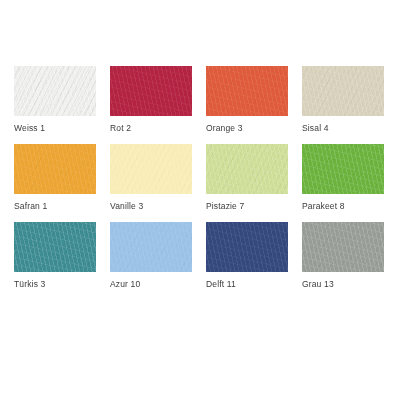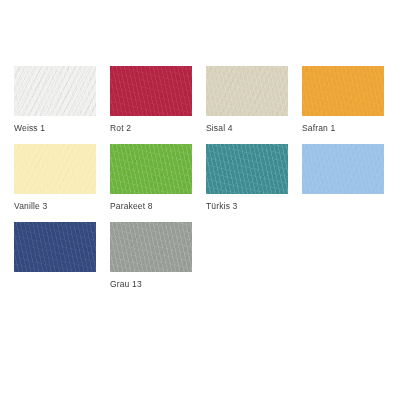--- a/index.html
+++ b/index.html
@@ -76,43 +76,53 @@
   <div class="swatch-grid">
       <div class="swatch-cell">
         <div class="swatch-chip textured" style="background-color: rgb(240, 240, 239);"></div>
         <span class="swatch-label">Weiss 1</span>
       </div>
       <div class="swatch-cell">
         <div class="swatch-chip textured texture-faint" style="background-color: rgb(181, 35, 67);"></div>
         <span class="swatch-label">Rot 2</span>
       </div>
       <div class="swatch-cell">
+        <div class="swatch-chip textured texture-faint" style="background-color: rgb(224, 91, 60);"></div>
+        <span class="swatch-label">Orange 3</span>
+      </div>
+      <div class="swatch-cell">
         <div class="swatch-chip textured texture-soft" style="background-color: rgb(217, 210, 189);"></div>
         <span class="swatch-label">Sisal 4</span>
       </div>
       <div class="swatch-cell">
         <div class="swatch-chip textured texture-faint" style="background-color: rgb(237, 166, 52);"></div>
         <span class="swatch-label">Safran 1</span>
       </div>
       <div class="swatch-cell">
         <div class="swatch-chip textured texture-faint" style="background-color: rgb(250, 238, 184);"></div>
         <span class="swatch-label">Vanille 3</span>
       </div>
       <div class="swatch-cell">
+        <div class="swatch-chip textured texture-soft" style="background-color: rgb(207, 224, 154);"></div>
+        <span class="swatch-label">Pistazie 7</span>
+      </div>
+      <div class="swatch-cell">
         <div class="swatch-chip textured texture-soft" style="background-color: rgb(108, 180, 62);"></div>
         <span class="swatch-label">Parakeet 8</span>
       </div>
       <div class="swatch-cell">
         <div class="swatch-chip textured texture-soft" style="background-color: rgb(61, 141, 147);"></div>
         <span class="swatch-label">Türkis 3</span>
       </div>
       <div class="swatch-cell">
         <div class="swatch-chip textured texture-faint" style="background-color: rgb(156, 195, 232);"></div>
+        <span class="swatch-label">Azur 10</span>
       </div>
       <div class="swatch-cell">
         <div class="swatch-chip textured texture-faint" style="background-color: rgb(53, 73, 127);"></div>
+        <span class="swatch-label">Delft 11</span>
       </div>
       <div class="swatch-cell">
         <div class="swatch-chip textured texture-soft" style="background-color: rgb(154, 158, 153);"></div>
         <span class="swatch-label">Grau 13</span>
       </div>
     </div>
 </div>
 
 </body></html>

